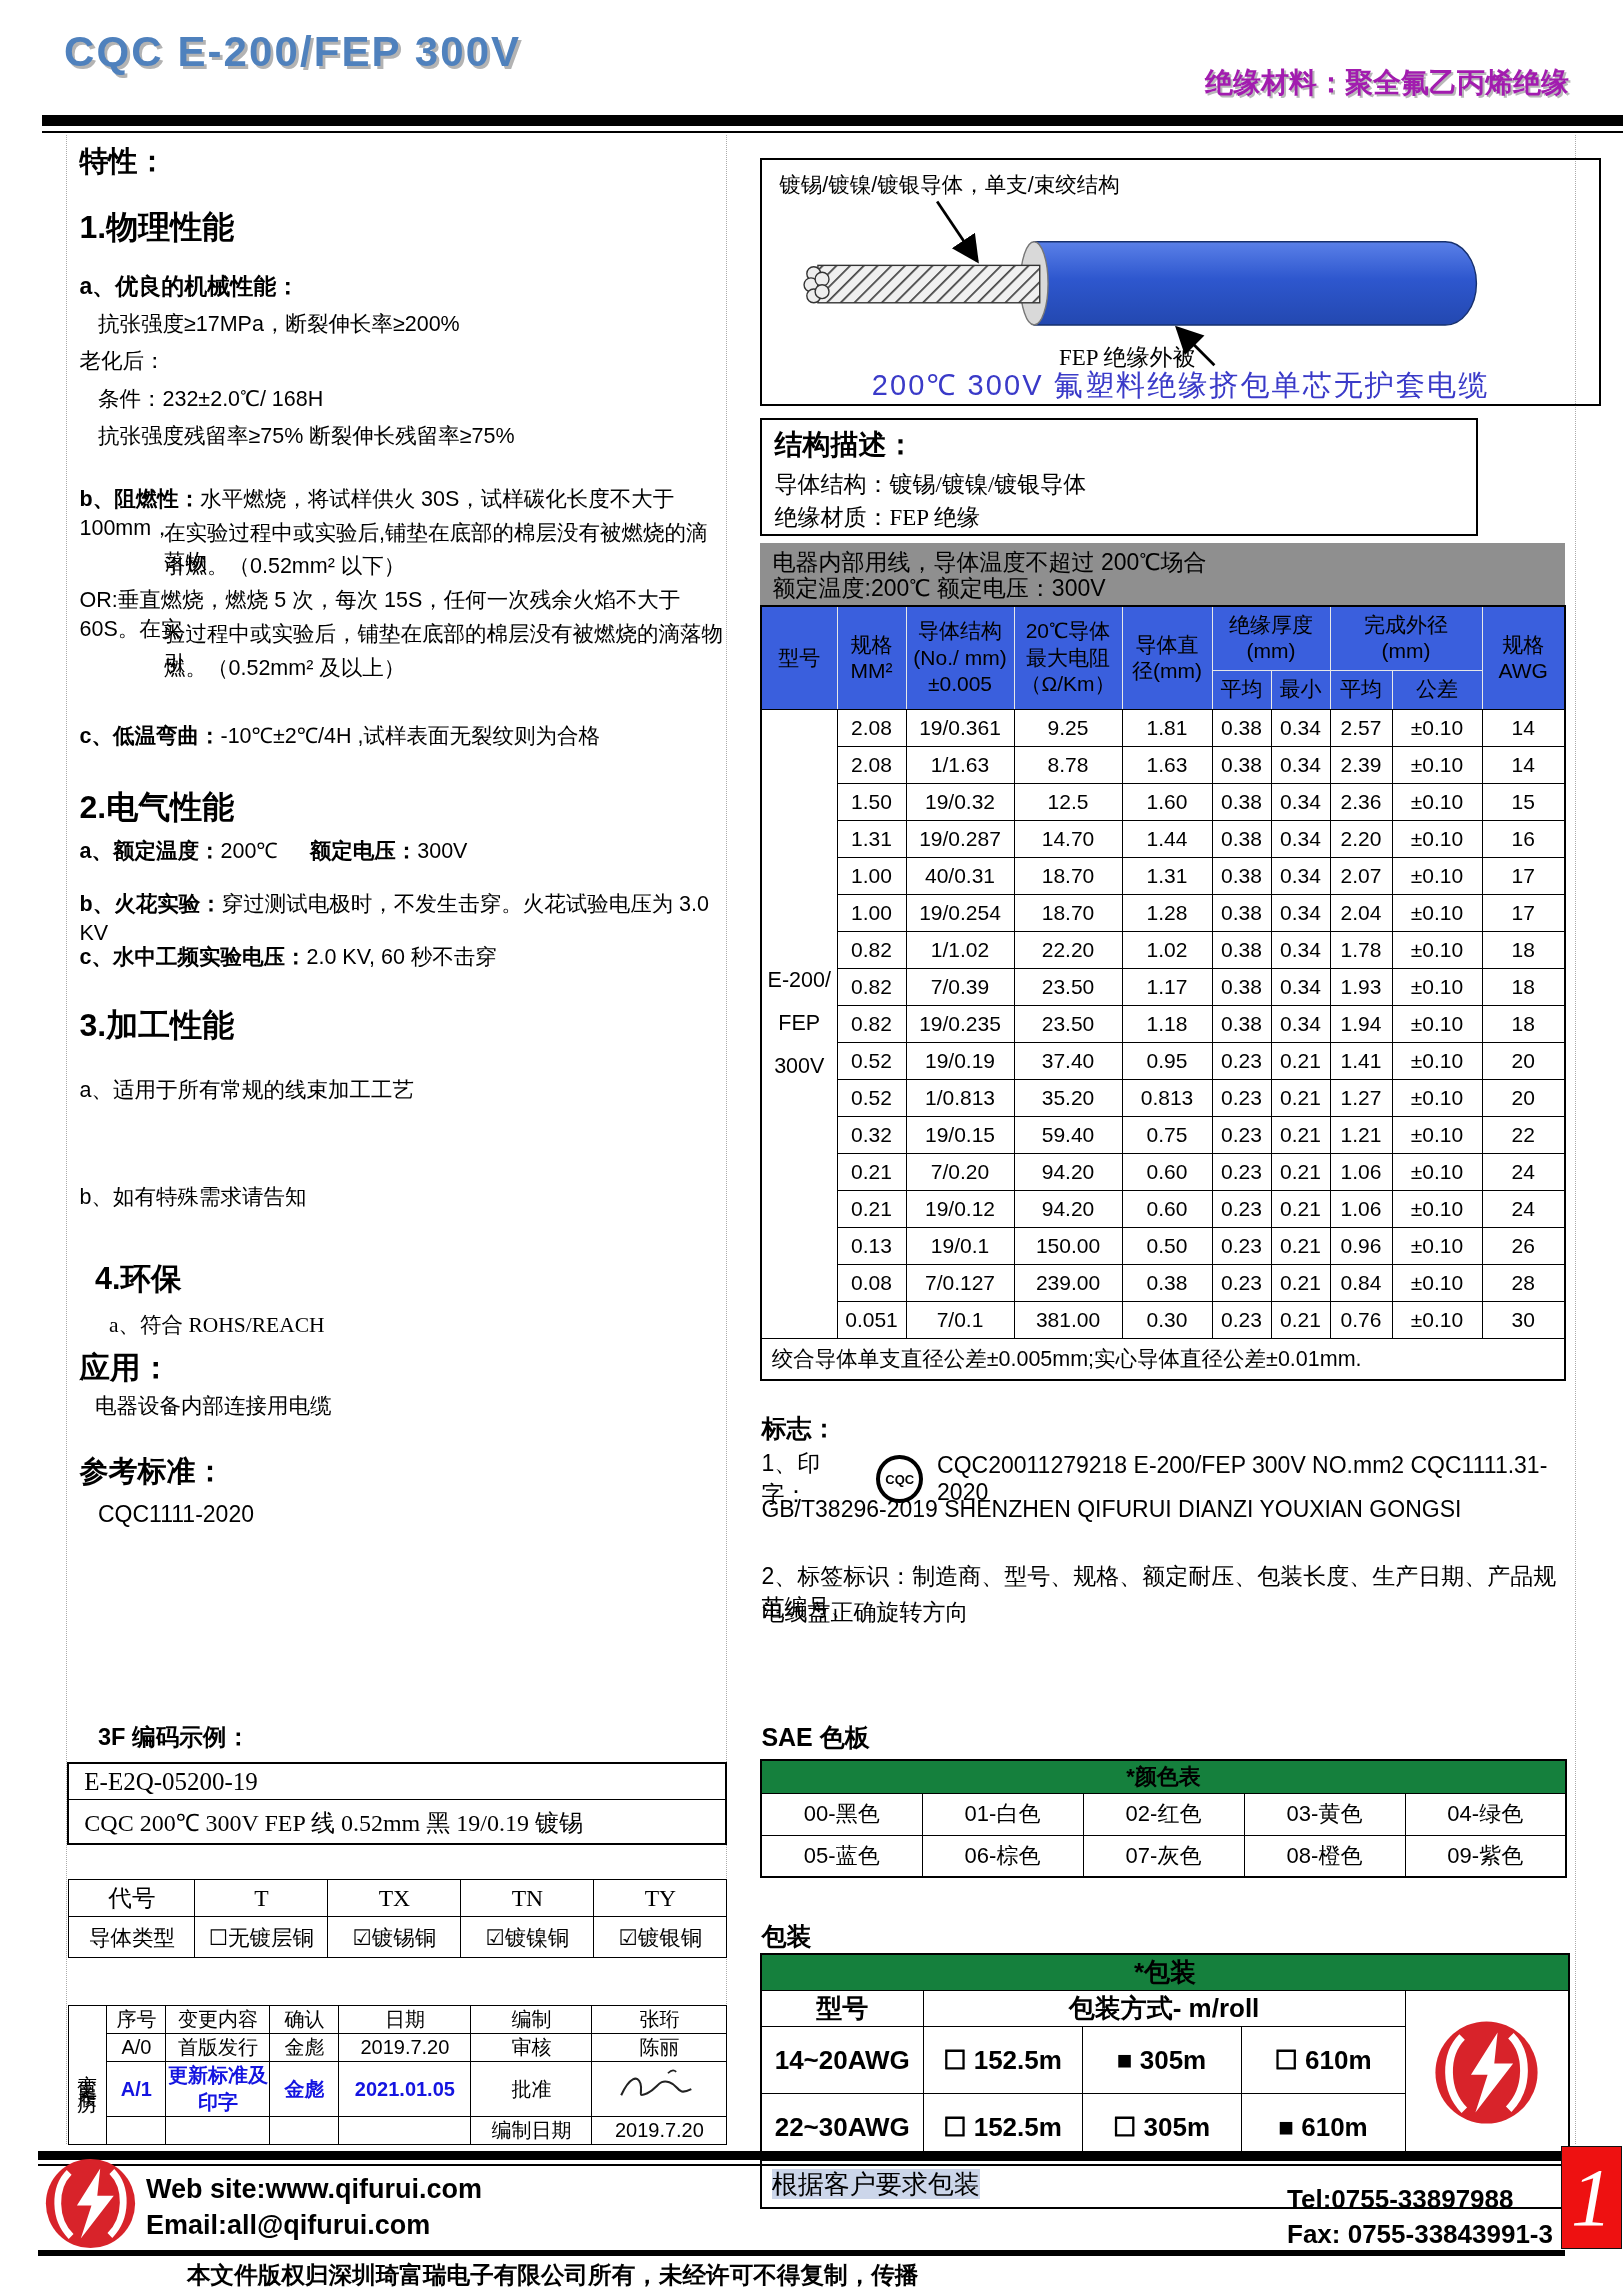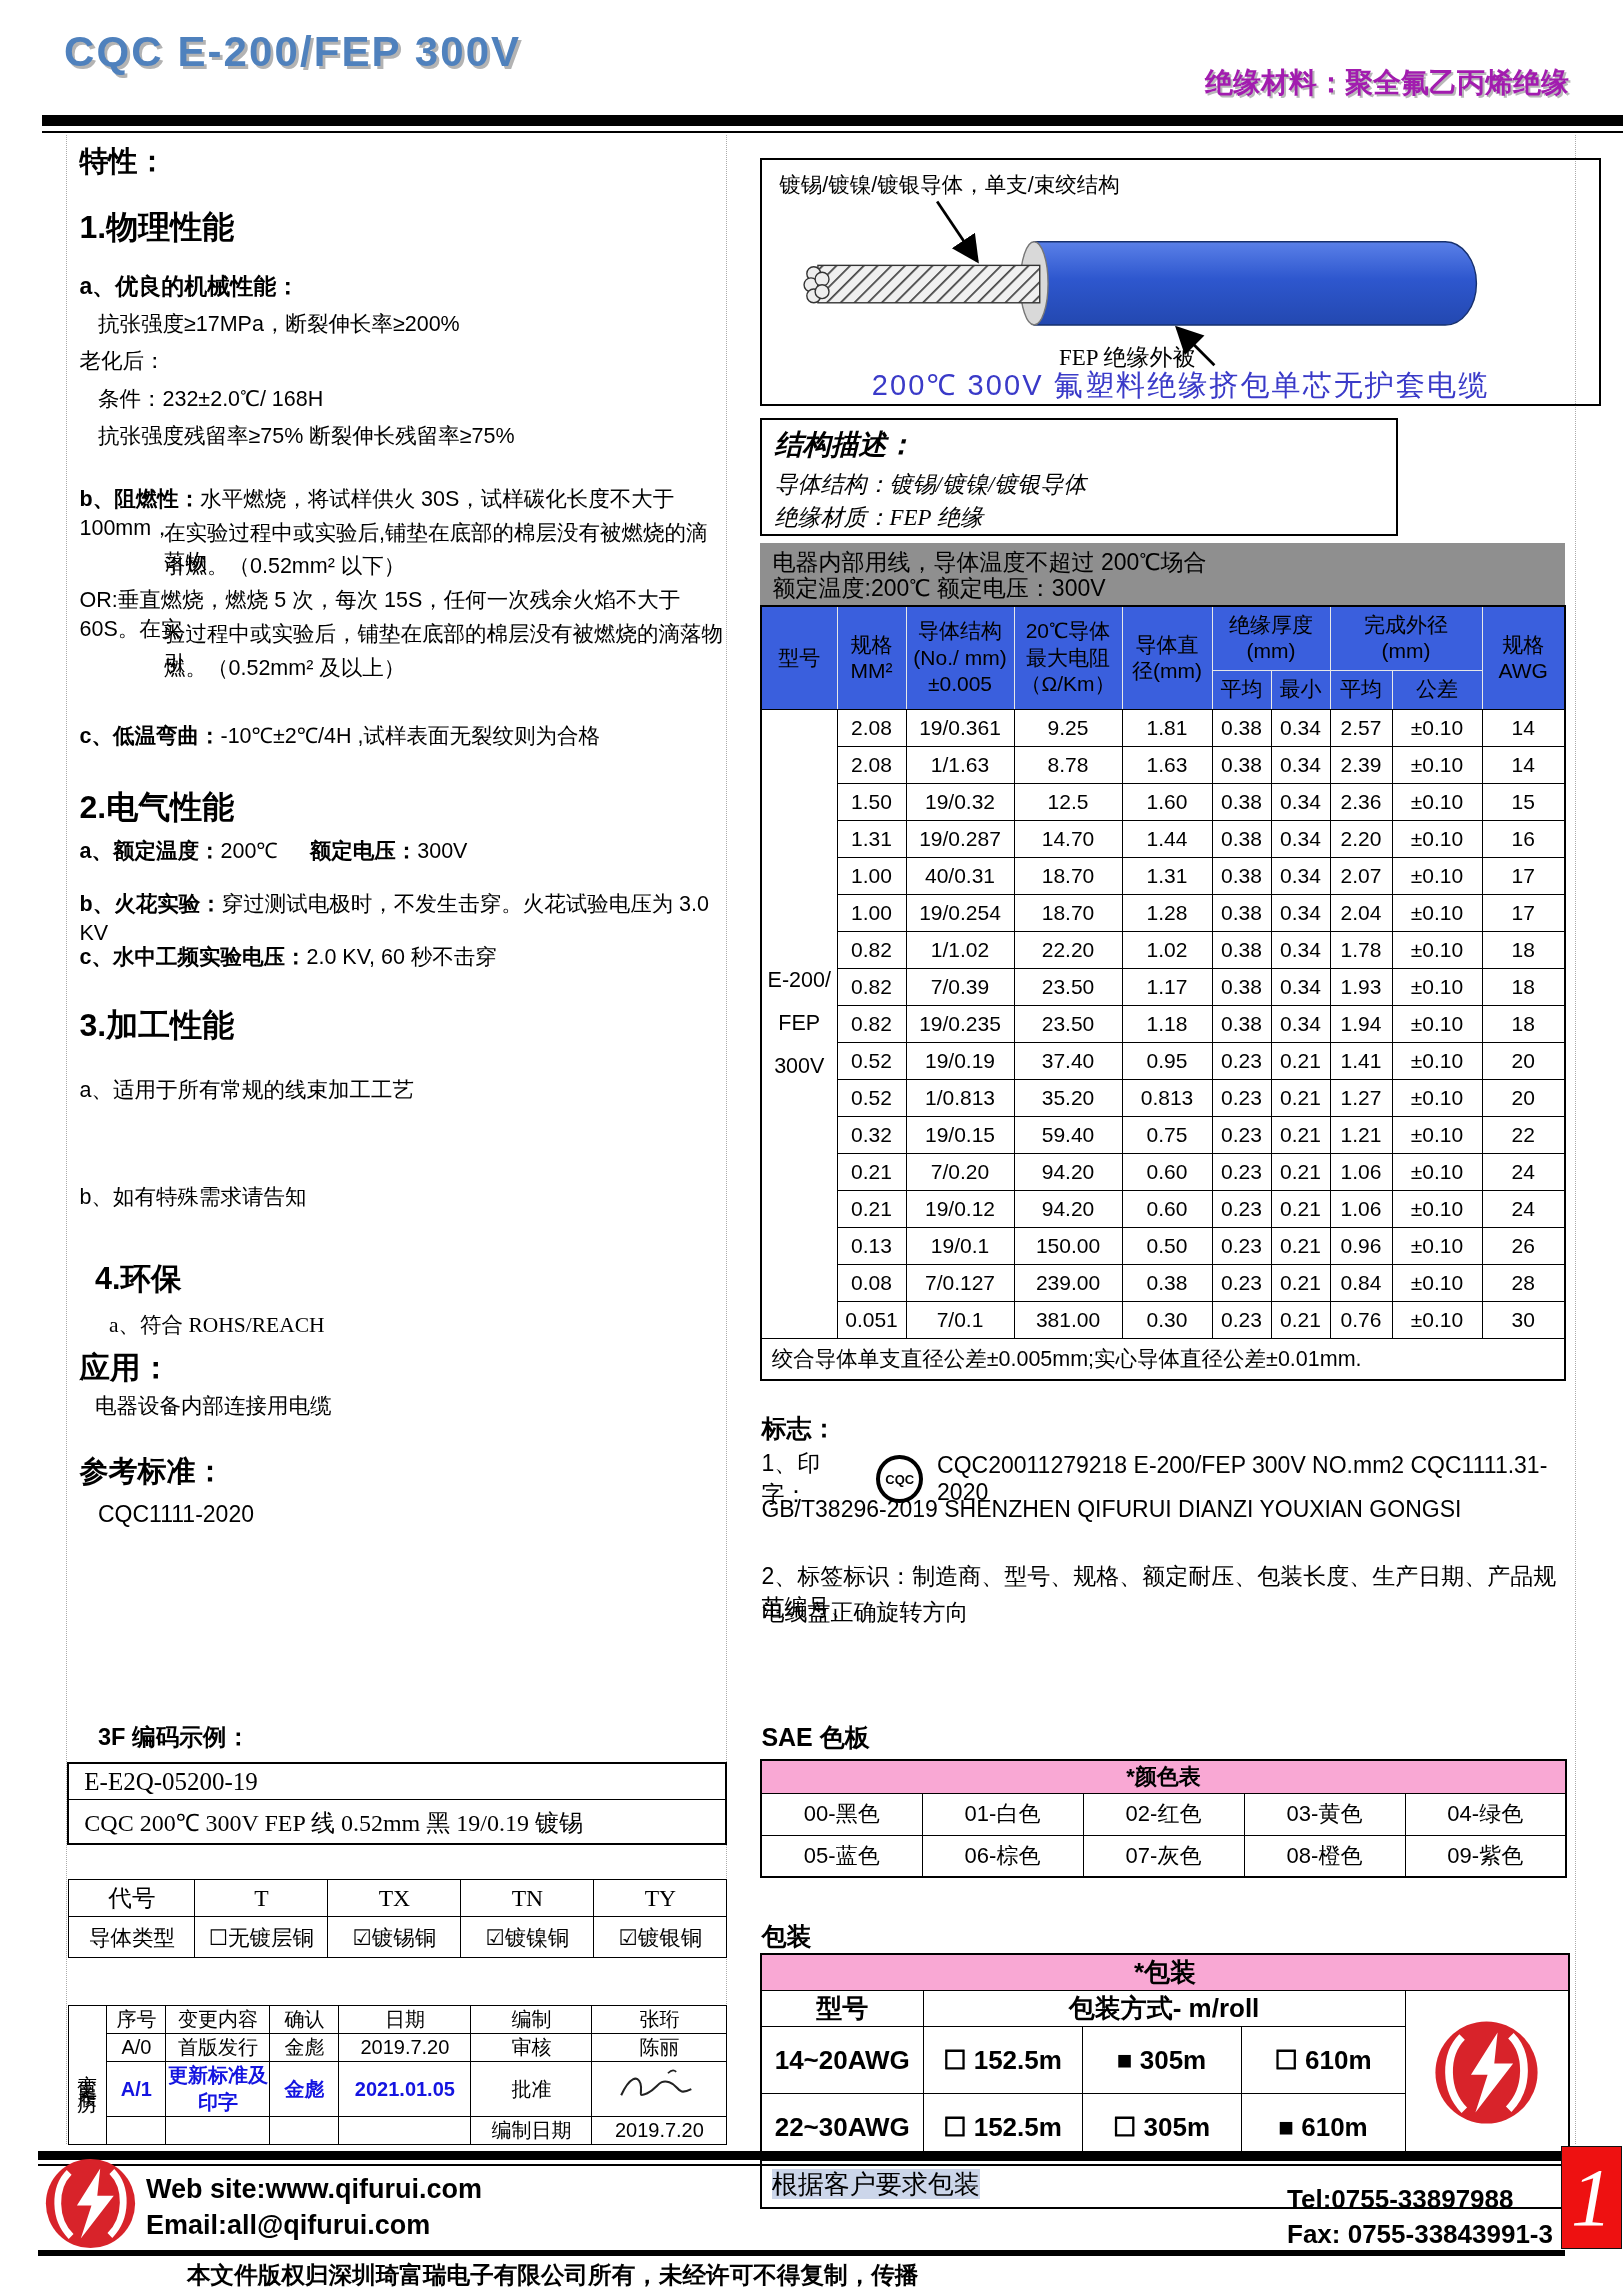--- a/index.html
+++ b/index.html
@@ -34,34 +34,34 @@
   .ct{width:656px;border:1.4px solid #000;}
   .ct td{border:1.4px solid #000;font-size:21.5px;}
   .ct .hr td{height:36px;font-family:"Liberation Serif",serif;font-size:23.6px;}
   .ct .dr td{height:40px;}
   .rev{width:659px;border:1.4px solid #000;}
   .rev td{border:1.4px solid #000;font-size:20px;}
   .rev .blue{color:#1414E0;font-weight:bold;}
   .vert{writing-mode:vertical-rl;text-orientation:upright;letter-spacing:7px;font-size:20px;}
   
   .diagbox{width:805px;height:244px;border:2.1px solid #000;padding-left:32px;}
-  .structbox{width:638px;height:118px;border:2.1px solid #000;box-sizing:border-box;font-style:italic;}
+  .structbox{width:718px;height:118px;border:2.1px solid #000;box-sizing:border-box;}
   .greyband{width:805px;height:62px;background:#8F8F8F;box-sizing:border-box;padding:5.6px 12.5px;}
   .greyband div{font-size:23px;line-height:26px;color:#000;}
   .cap{color:#3A3AC8;font-size:29px;letter-spacing:2.1px;text-align:center;width:100%;}
   
   .spec{width:805px;border:2.1px solid #000;}
   .spec td{border:1.4px solid #000;font-size:21px;}
   .spec thead td{background:#3A5FDD;border:1.4px solid #e8e8e8;white-space:pre-line;line-height:1.25;}
   .spec thead td.bb{border-bottom:1.4px solid #000;}
   .spec tbody tr{height:37px;}
   .spec .model-cell{white-space:pre-line;line-height:2.0;font-size:21.5px;}
   .spec .note td{text-align:left;padding:5.6px 9.7px;font-size:21.5px;height:21px;}
   
-  .bluehead{background:#f9a8d4;font-weight:bold;font-size:23.6px;}
+  .bluehead{background:#15803d;font-weight:bold;font-size:23.6px;}
   .colors{width:805px;border:2.1px solid #000;}
   .colors td{border:1.4px solid #000;font-size:22px;}
   .pack{width:808px;border:2.1px solid #000;}
   .pack td{border:1.4px solid #000;font-size:26px;font-weight:bold;}
   .pack .note td{font-weight:normal;text-align:left;padding:5.6px 9.7px;}
   .pack .note span{background:#ccd6ea;}
   
   .badge{display:inline-flex;align-items:center;justify-content:center;width:40px;height:40px;
          border:4.2px solid #000;border-radius:50%;font-size:13px;font-weight:bold;margin:0 14px;
          vertical-align:middle;letter-spacing:0;}

